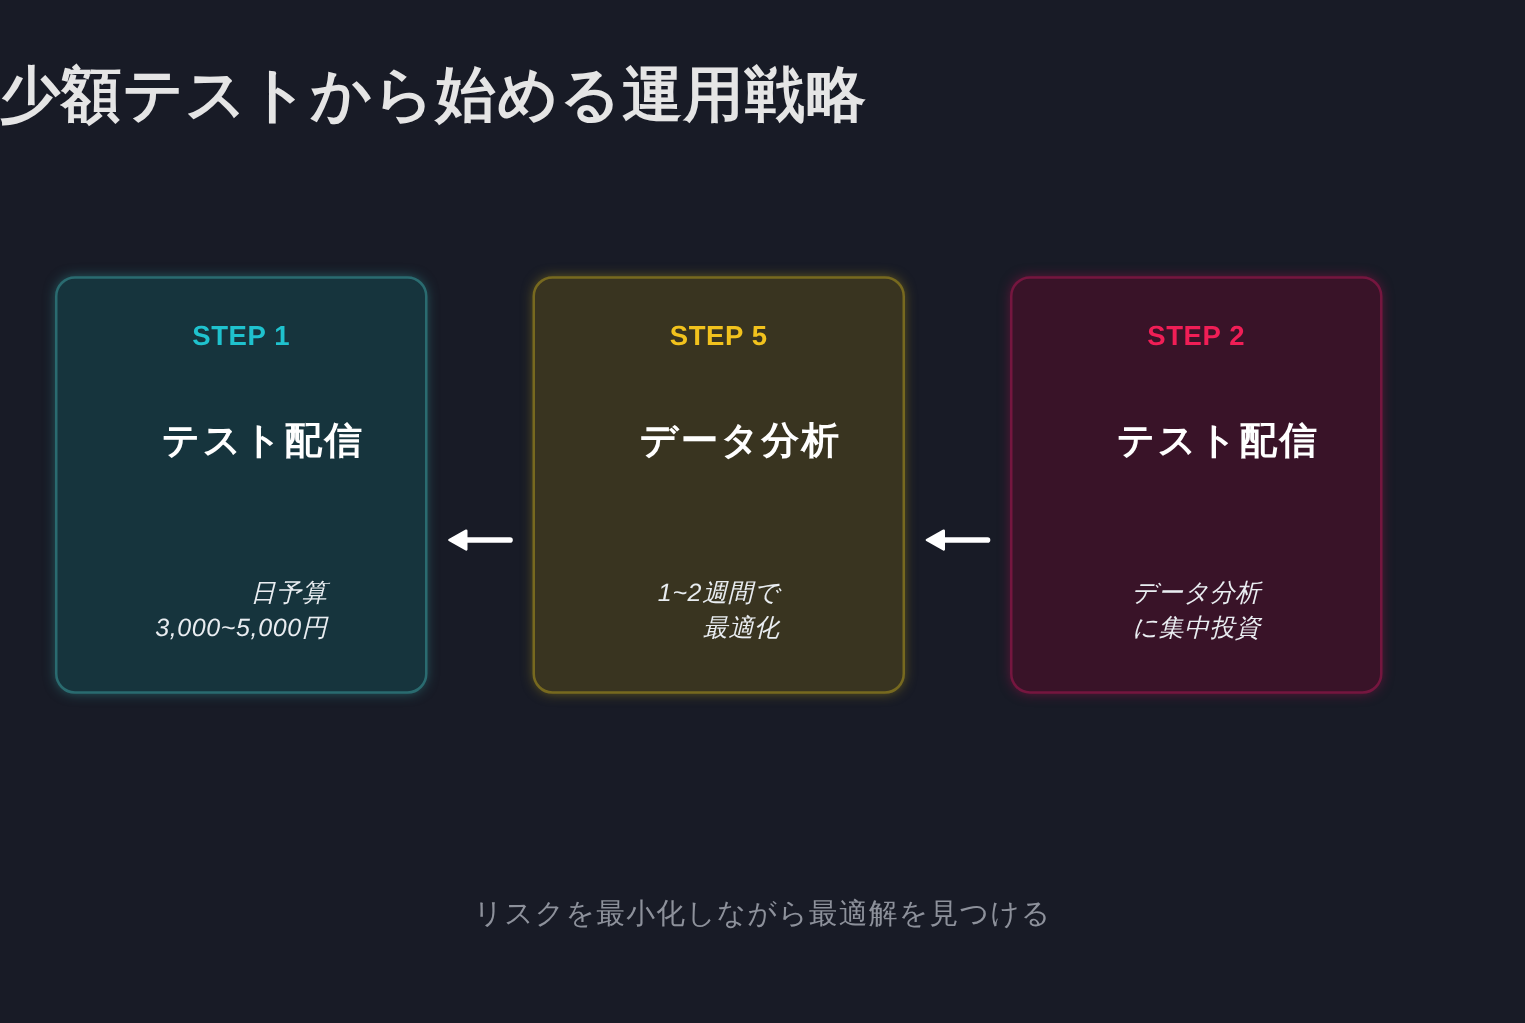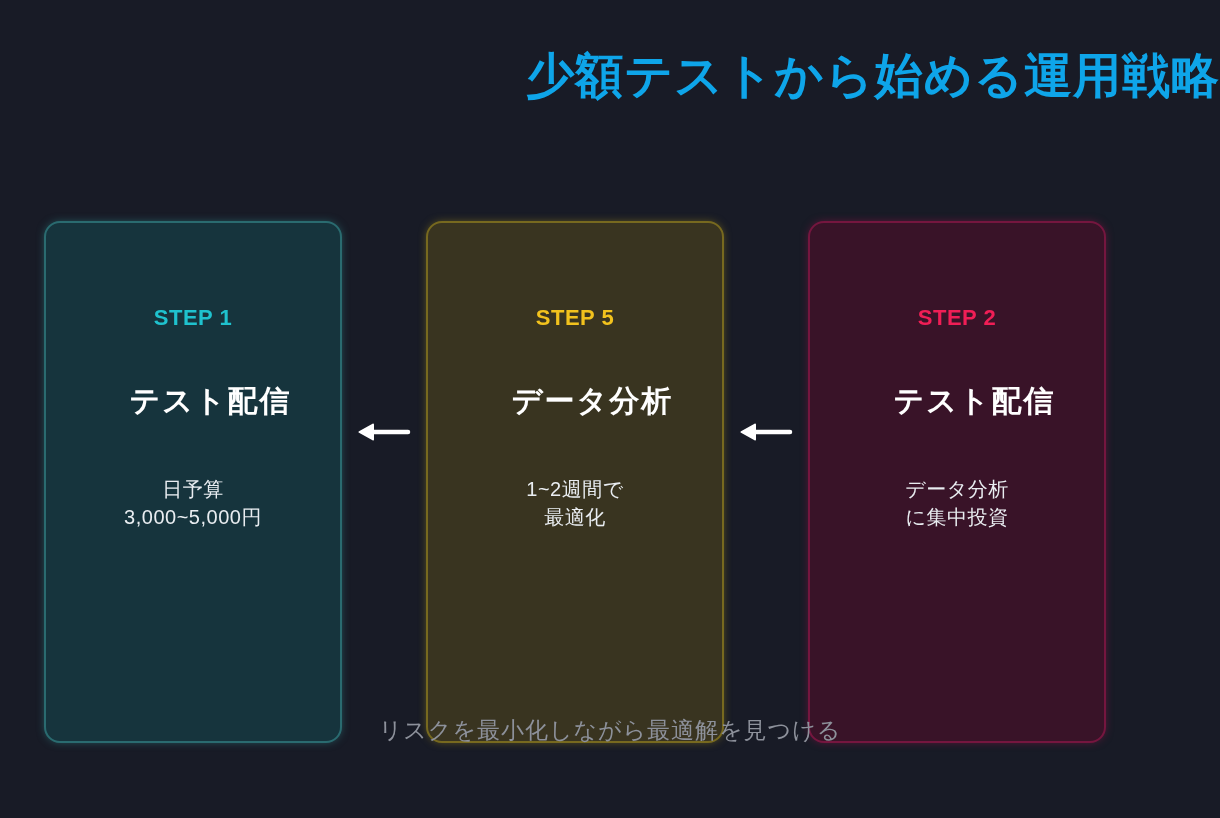--- a/index.html
+++ b/index.html
@@ -8,69 +8,70 @@
     position: relative;
     background: #181b26;
     font-family: "Liberation Sans", "DejaVu Sans", sans-serif;
     overflow: hidden;
   }
   .page-title {
     position: absolute;
     top: 44px;
     left: 0;
     width: 100%;
-    text-align: right;
+    text-align: left;
     font-size: 48px;
     font-weight: 800;
-    color: #0ea5e9;
+    color: #e5e5e5;
     letter-spacing: 1px;
   }
   .steps-row {
     position: absolute;
     left: 44px;
     top: 221px;
     width: 1062px;
     height: 430px;
     display: flex;
     align-items: stretch;
   }
   .step-card {
     width: 298px;
-    height: 522px;
+    height: 334px;
     background: var(--card-bg, #222);
     border: 2px solid var(--border-color, #444);
     border-radius: 16px;
     box-shadow: 0 0 10px -2px var(--border-color, transparent);
     display: flex;
     flex-direction: column;
     align-items: center;
-    padding-top: 82px;
+    padding-top: 33px;
   }
   .step-label {
     font-size: 22px;
     font-weight: bold;
     letter-spacing: 0.5px;
     color: var(--accent, #fff);
   }
   .step-title {
     margin-top: 50px;
     font-size: 30px;
     font-weight: bold;
     color: #ffffff;
     letter-spacing: 2px;
     margin-left: 35px;
   }
   .step-desc {
-    margin-top: 53px;
+    margin-top: 88px;
     font-size: 20px;
     line-height: 28px;
     color: #e9edf1;
-    text-align: center;
+    text-align: right;
     white-space: pre-line;
     letter-spacing: 0.5px;
+    font-style: italic;
   }
   .arrow-gap {
     width: 84px;
     display: flex;
     align-items: center;
     justify-content: center;
   }
   .arrow-gap svg {
     display: block;
     margin-bottom: 8px;

